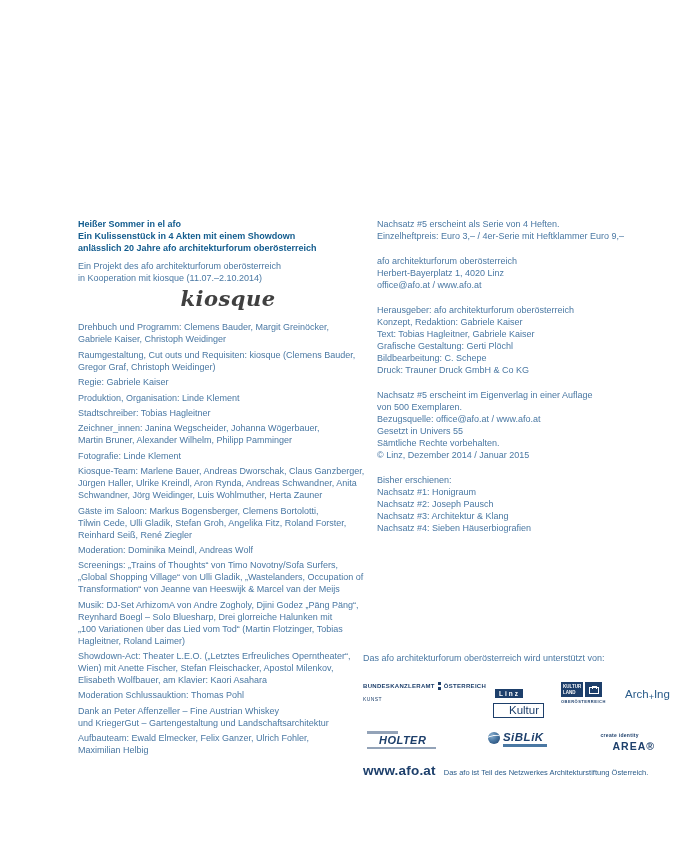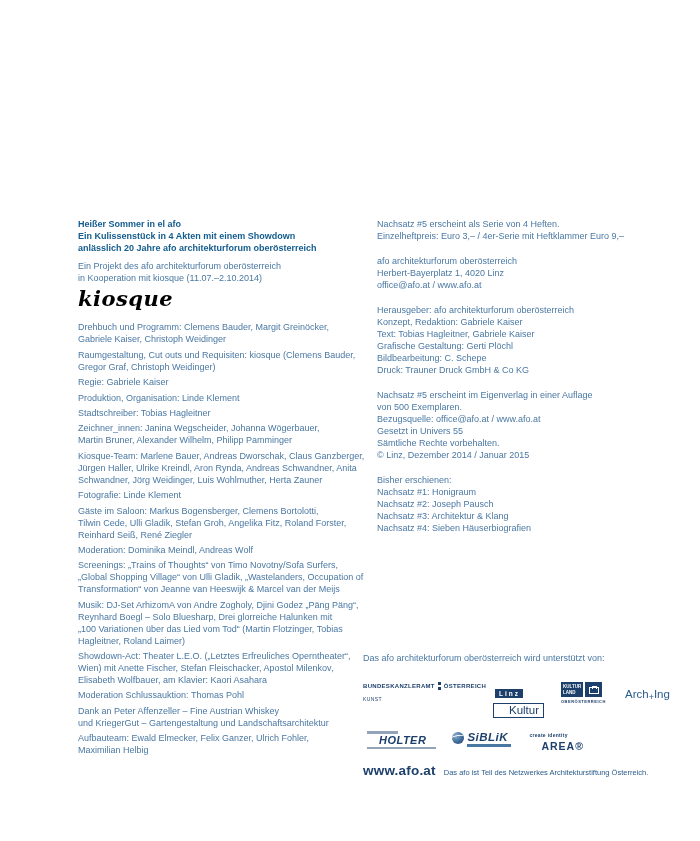--- a/index.html
+++ b/index.html
@@ -18,29 +18,29 @@
     font-size:9px;line-height:12px;font-weight:bold;color:#135c8e;
     white-space:pre-line;margin:0 0 6px 0;
   }
   .para{
     font-size:9px;line-height:12px;color:#4a78a3;
     white-space:pre-line;margin:0 0 3.4px 0;
   }
   .rblock{margin:0 0 13px 0;}
   .kiosque{
     font-family:"DejaVu Serif", serif;font-style:italic;font-weight:bold;
-    font-size:21px;color:#000000;letter-spacing:0.5px;
-    margin:3px 0 10px 0;line-height:24px;
+    font-size:21px;color:#404040;letter-spacing:0.5px;
+    margin:3px 0 10px 0;line-height:24px;text-align:center;
   }
 
   
   .support{position:absolute;left:363px;top:652px;width:292px;}
   .support-heading{font-size:9px;line-height:12px;color:#4a78a3;margin:0 0 18px 0;}
   .logo-row1{display:flex;align-items:flex-start;gap:18px;margin-bottom:13px;}
-  .logo-row2{display:flex;align-items:flex-start;gap:16px;margin-bottom:11px;margin-left:4px;}
+  .logo-row2{display:flex;align-items:flex-start;gap:32px;margin-bottom:11px;margin-left:4px;justify-content:space-between;}
   .footer-line{display:flex;align-items:baseline;gap:8px;}
 
   
   .bka{width:112px;flex:none;}
   .bka-top{display:flex;align-items:center;gap:3px;font-size:6px;font-weight:bold;
     color:#1d3f6b;letter-spacing:0.3px;white-space:nowrap;}
   .bka-flag{width:3px;height:8px;flex:none;
     background:linear-gradient(to bottom,#1d3f6b 33%,#ffffff 33%,#ffffff 66%,#1d3f6b 66%);}
   .bka-sub{font-size:5px;color:#1d3f6b;margin-top:6px;letter-spacing:0.4px;}
 
@@ -109,24 +109,24 @@
     <div>
       <p class="para">Drehbuch und Programm: Clemens Bauder, Margit Greinöcker,
 Gabriele Kaiser, Christoph Weidinger</p>
       <p class="para">Raumgestaltung, Cut outs und Requisiten: kiosque (Clemens Bauder,
 Gregor Graf, Christoph Weidinger)</p>
       <p class="para">Regie: Gabriele Kaiser</p>
       <p class="para">Produktion, Organisation: Linde Klement</p>
       <p class="para">Stadtschreiber: Tobias Hagleitner</p>
       <p class="para">Zeichner_innen: Janina Wegscheider, Johanna Wögerbauer,
 Martin Bruner, Alexander Wilhelm, Philipp Pamminger</p>
+      <p class="para">Fotografie: Linde Klement</p>
       <p class="para">Kiosque-Team: Marlene Bauer, Andreas Dworschak, Claus Ganzberger,
 Jürgen Haller, Ulrike Kreindl, Aron Rynda, Andreas Schwandner, Anita
 Schwandner, Jörg Weidinger, Luis Wohlmuther, Herta Zauner</p>
-      <p class="para">Fotografie: Linde Klement</p>
       <p class="para">Gäste im Saloon: Markus Bogensberger, Clemens Bortolotti,
 Tilwin Cede, Ulli Gladik, Stefan Groh, Angelika Fitz, Roland Forster,
 Reinhard Seiß, René Ziegler</p>
       <p class="para">Moderation: Dominika Meindl, Andreas Wolf</p>
       <p class="para">Screenings: „Trains of Thoughts“ von Timo Novotny/Sofa Surfers,
 „Global Shopping Village“ von Ulli Gladik, „Wastelanders, Occupation of
 Transformation“ von Jeanne van Heeswijk &amp; Marcel van der Meijs</p>
       <p class="para">Musik: DJ-Set ArhizomA von Andre Zogholy, Djini Godez „Päng Päng“,
 Reynhard Boegl – Solo Bluesharp, Drei glorreiche Halunken mit
 „100 Variationen über das Lied vom Tod“ (Martin Flotzinger, Tobias

